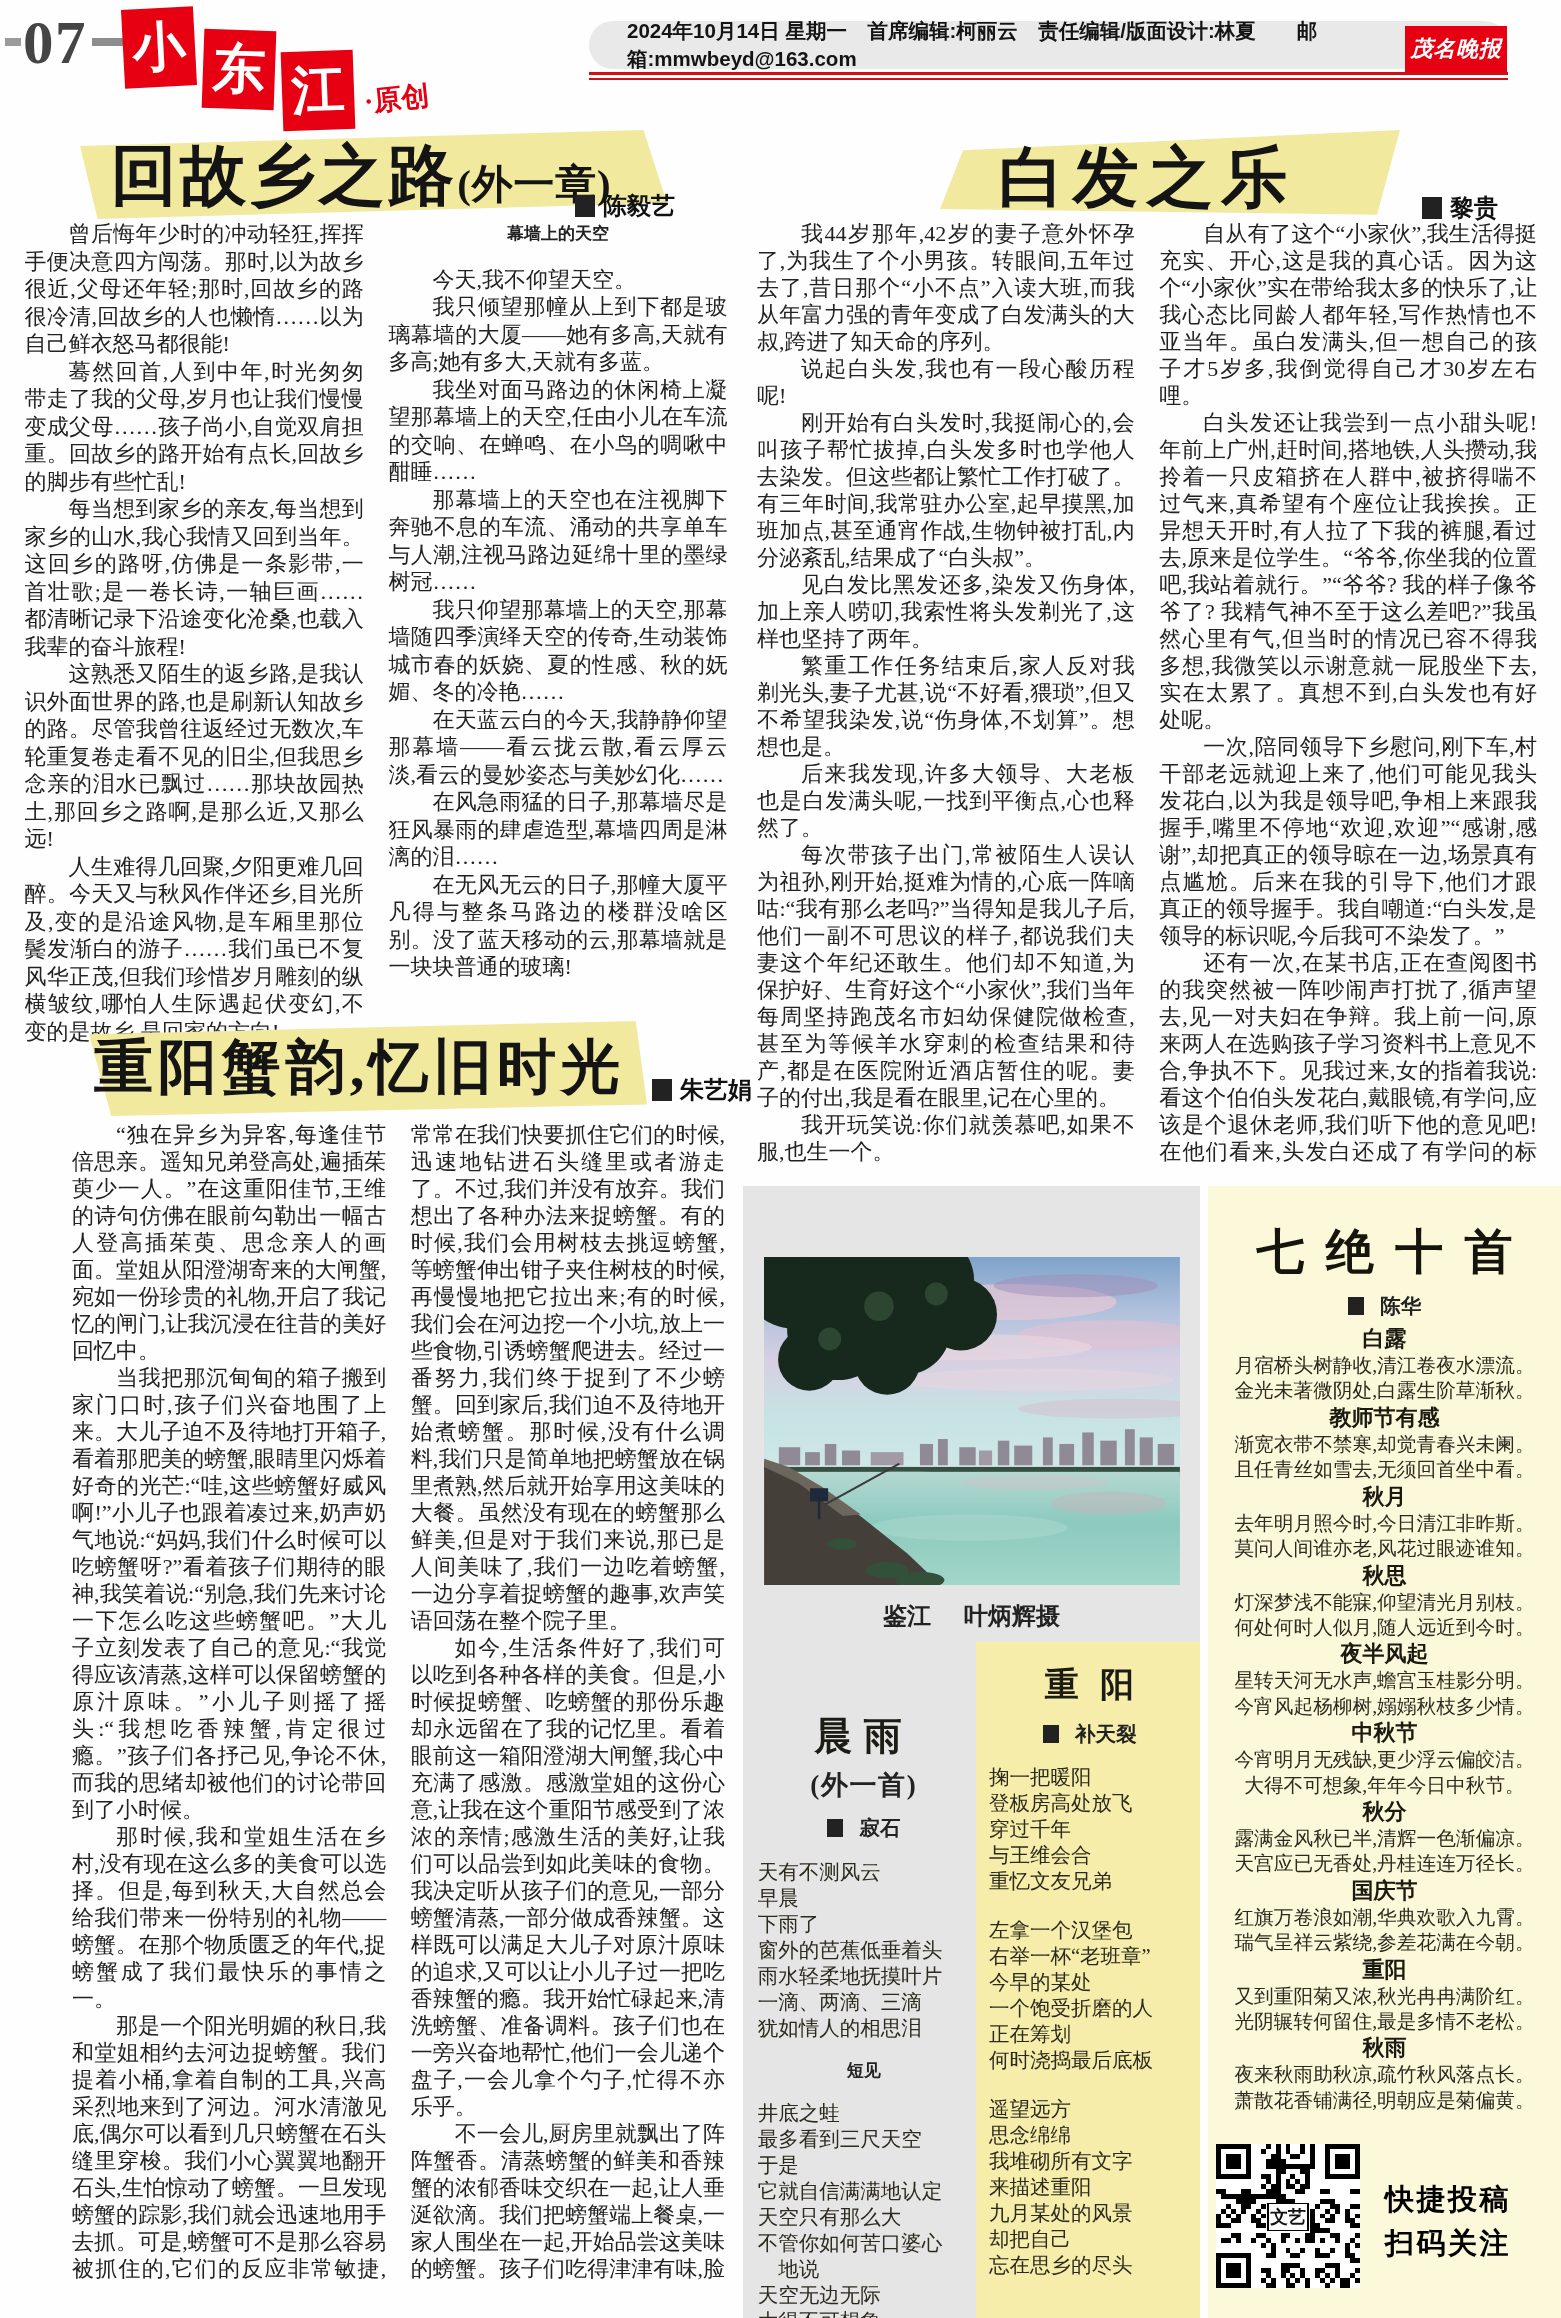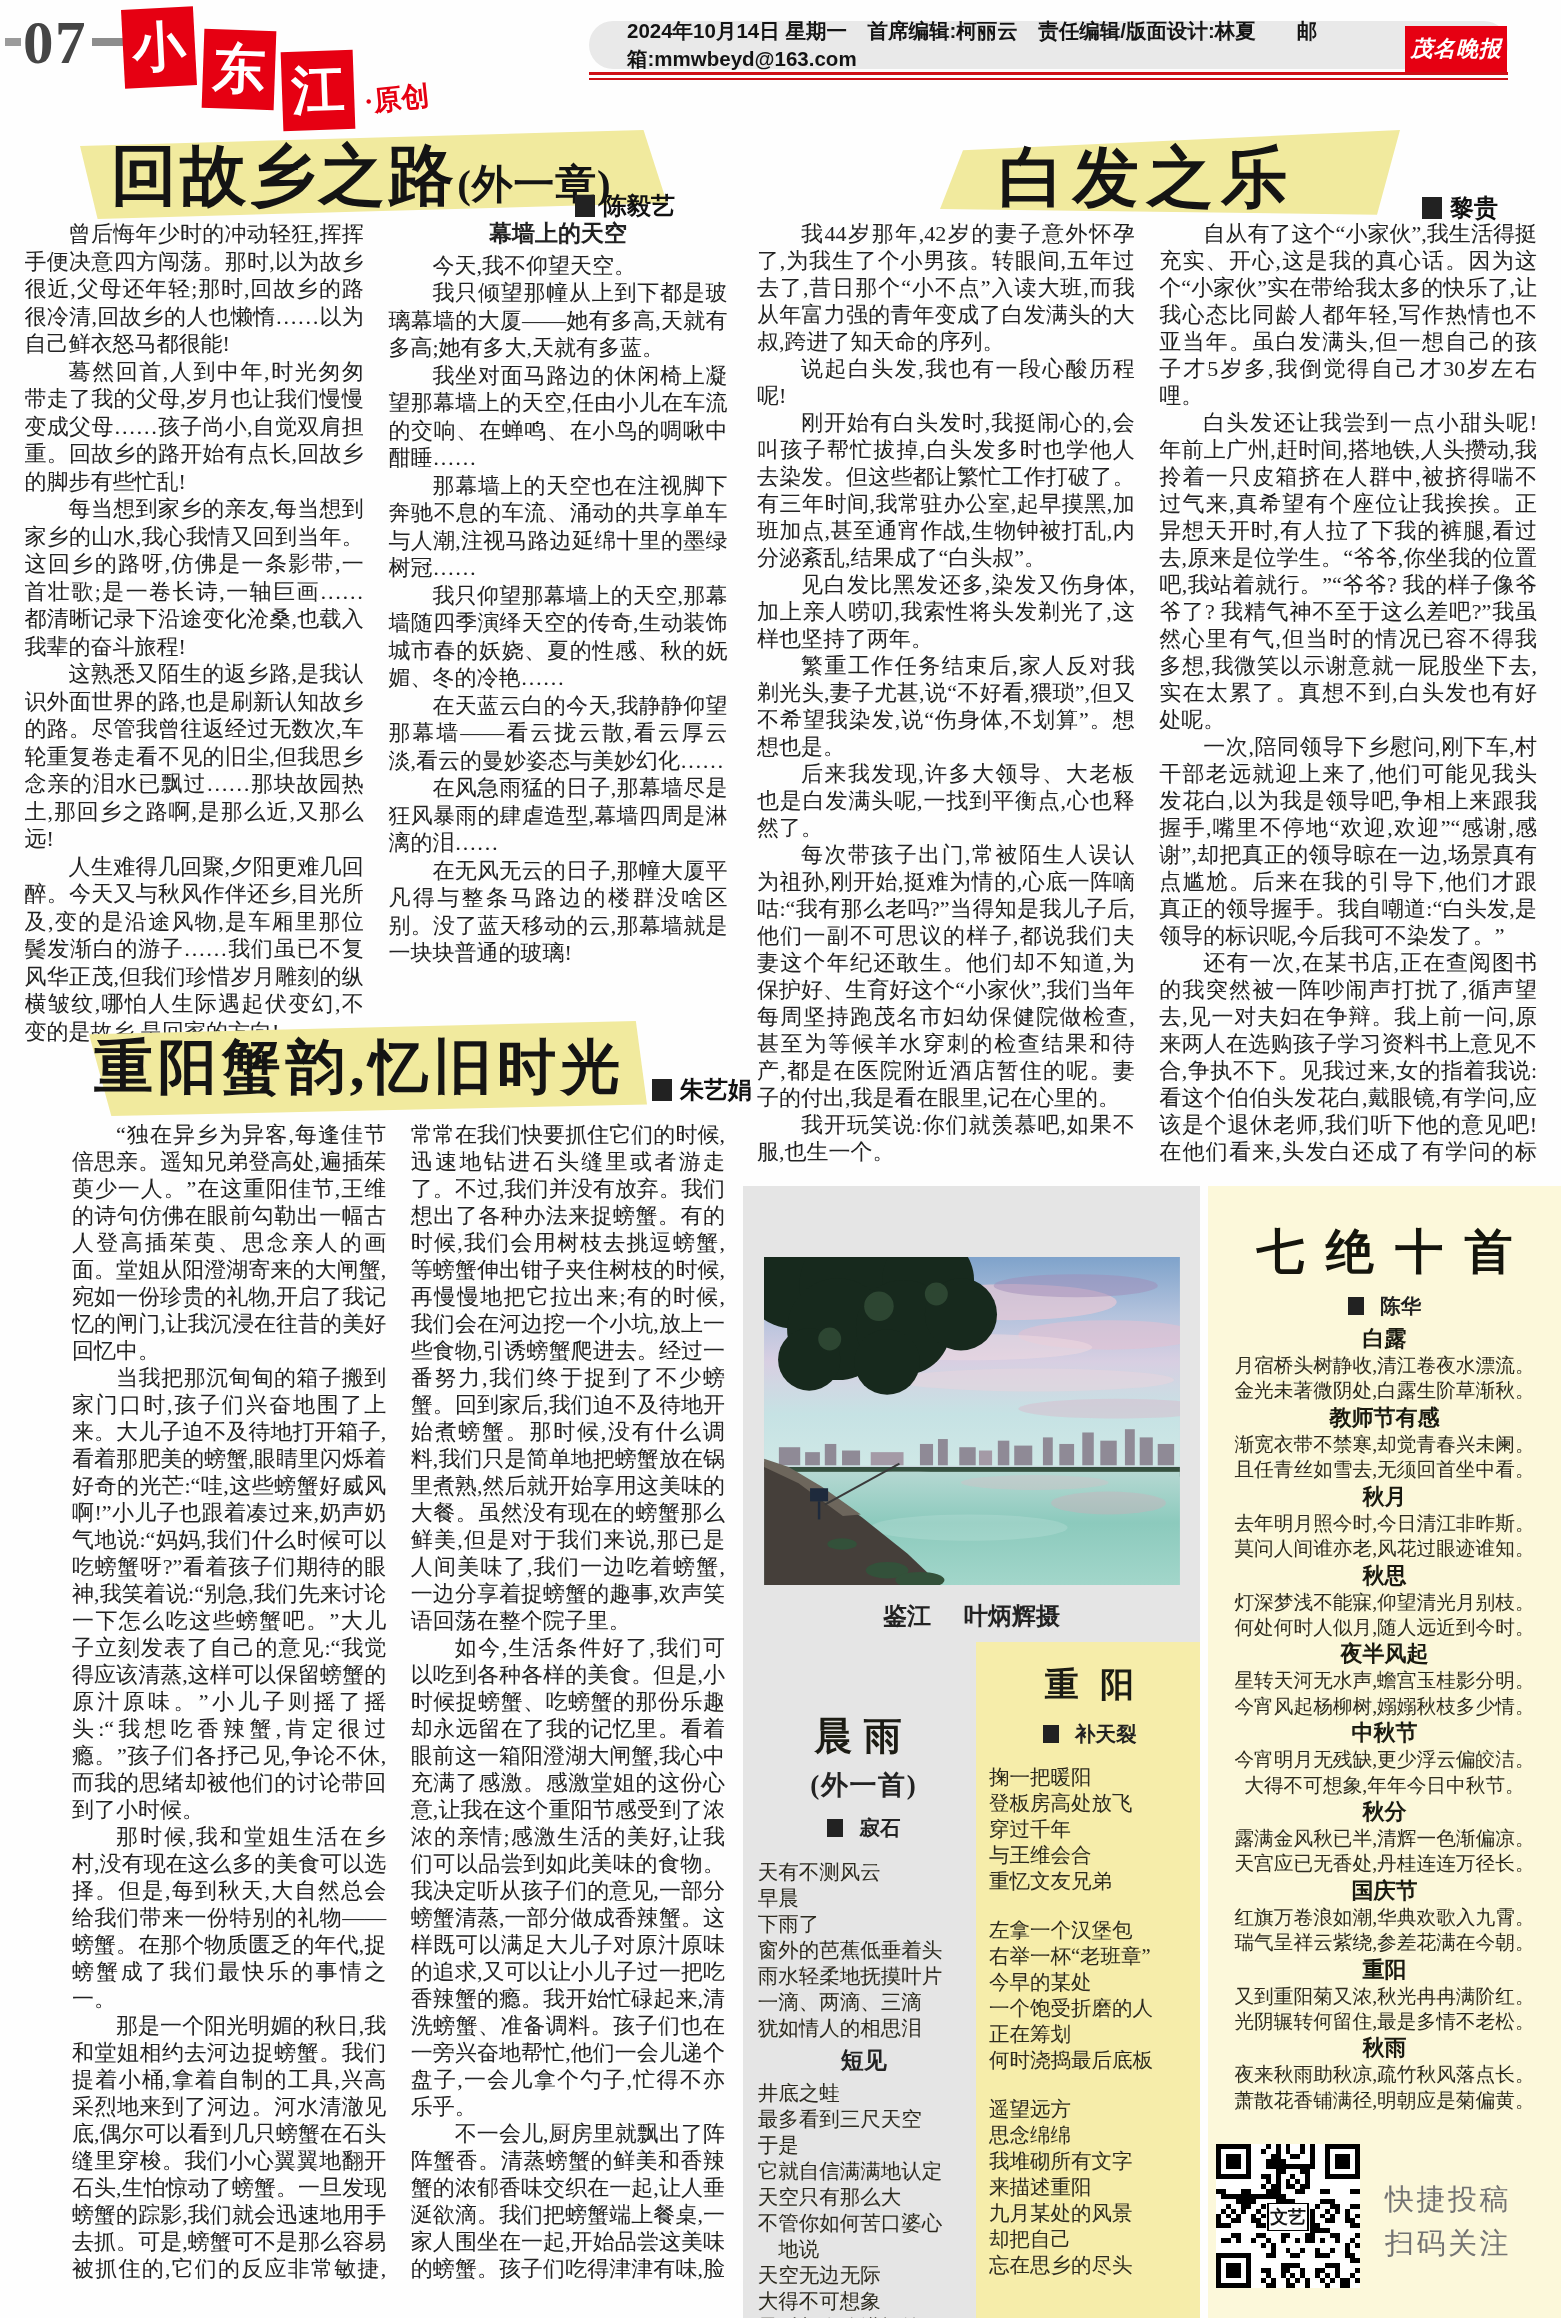--- a/index.html
+++ b/index.html
@@ -33,21 +33,21 @@
   .t-suffix { font-size:0.62em; letter-spacing:0.8px; }
   .author { display:flex; align-items:center; gap:8.2px; font-weight:bold; font-size:24px; color:#111; }
   .author .sq { width:19.7px; height:21.3px; background:#222; display:inline-block; }
 
   
   .body-cols { column-gap:24.6px; column-count:2; column-fill:auto; overflow:hidden; text-align:justify; }
   .para { margin:0; text-indent:2em; }
   #a1-body { left:24.6px;  top:220px;  width:703px; height:842px; font-size:22px; line-height:27.5px; }
   #a2-body { left:757px; top:220px;  width:780px; height:952px; font-size:22px; line-height:27px; }
   #a3-body { left:72px;  top:1121px; width:653px; height:1187px; font-size:22px; line-height:27px; }
-  .flow-head { font-weight:bold; text-align:center; font-size:23px; margin:4px 0;
+  .flow-head { font-weight:bold; text-align:center; font-size:17px; margin:18px 0;
     font-family:"Liberation Sans","DejaVu Sans",sans-serif; text-indent:0; }
 
   
   #photo-panel { left:743px; top:1186px; width:457px; height:1133px; background:#e5e5e5; }
   #photo-frame { left:20.5px; top:71px; width:416px; height:328px; background:#cbd6de; overflow:hidden; }
   .photo-caption { left:0; top:414px; width:457px; text-align:center; font-weight:bold;
     font-size:24px; color:#222; }
   .photo-caption .gap { display:inline-block; width:33px; }
   .poem-title { font-weight:bold; text-align:center; color:#1c1c14; }
   .poem-line { font-size:20.5px; line-height:26px; color:#2c2a1e; }
@@ -65,21 +65,21 @@
   
   #qijue { left:1208px; top:1186px; width:353px; height:1133px; background:#fcf8da; }
   #qijue-title { margin-top:34px; text-align:center; font-size:48px; font-weight:bold; letter-spacing:21.3px; text-indent:21.3px; color:#15150d; }
   .qj-poem { text-align:center; }
   .qj-title { font-family:"Liberation Sans","DejaVu Sans",sans-serif; font-weight:bold; font-size:22px; line-height:28px; color:#1a1a10; }
   .qj-line { font-size:19.7px; line-height:25.4px; color:#2c2a1e; }
   #qijue-list { margin-top:4.9px; }
 
   
   #qr-wrap { left:1216px; top:2144px; width:144px; height:144px; background:#fff; }
-  #qr-text { left:1385px; top:2177px; font-weight:normal; font-size:29px; line-height:44px; color:#737373; letter-spacing:2.5px; }
+  #qr-text { left:1385px; top:2177px; font-weight:bold; font-size:29px; line-height:44px; color:#000000; letter-spacing:2.5px; }
 </style>
 </head>
 <body>
 
 <div class="page">
 
   <div class="abs pagenum-wrap">
     <span class="dash-s"></span>
     <span class="pagenum">07</span>
     <span class="dash-l"></span>

